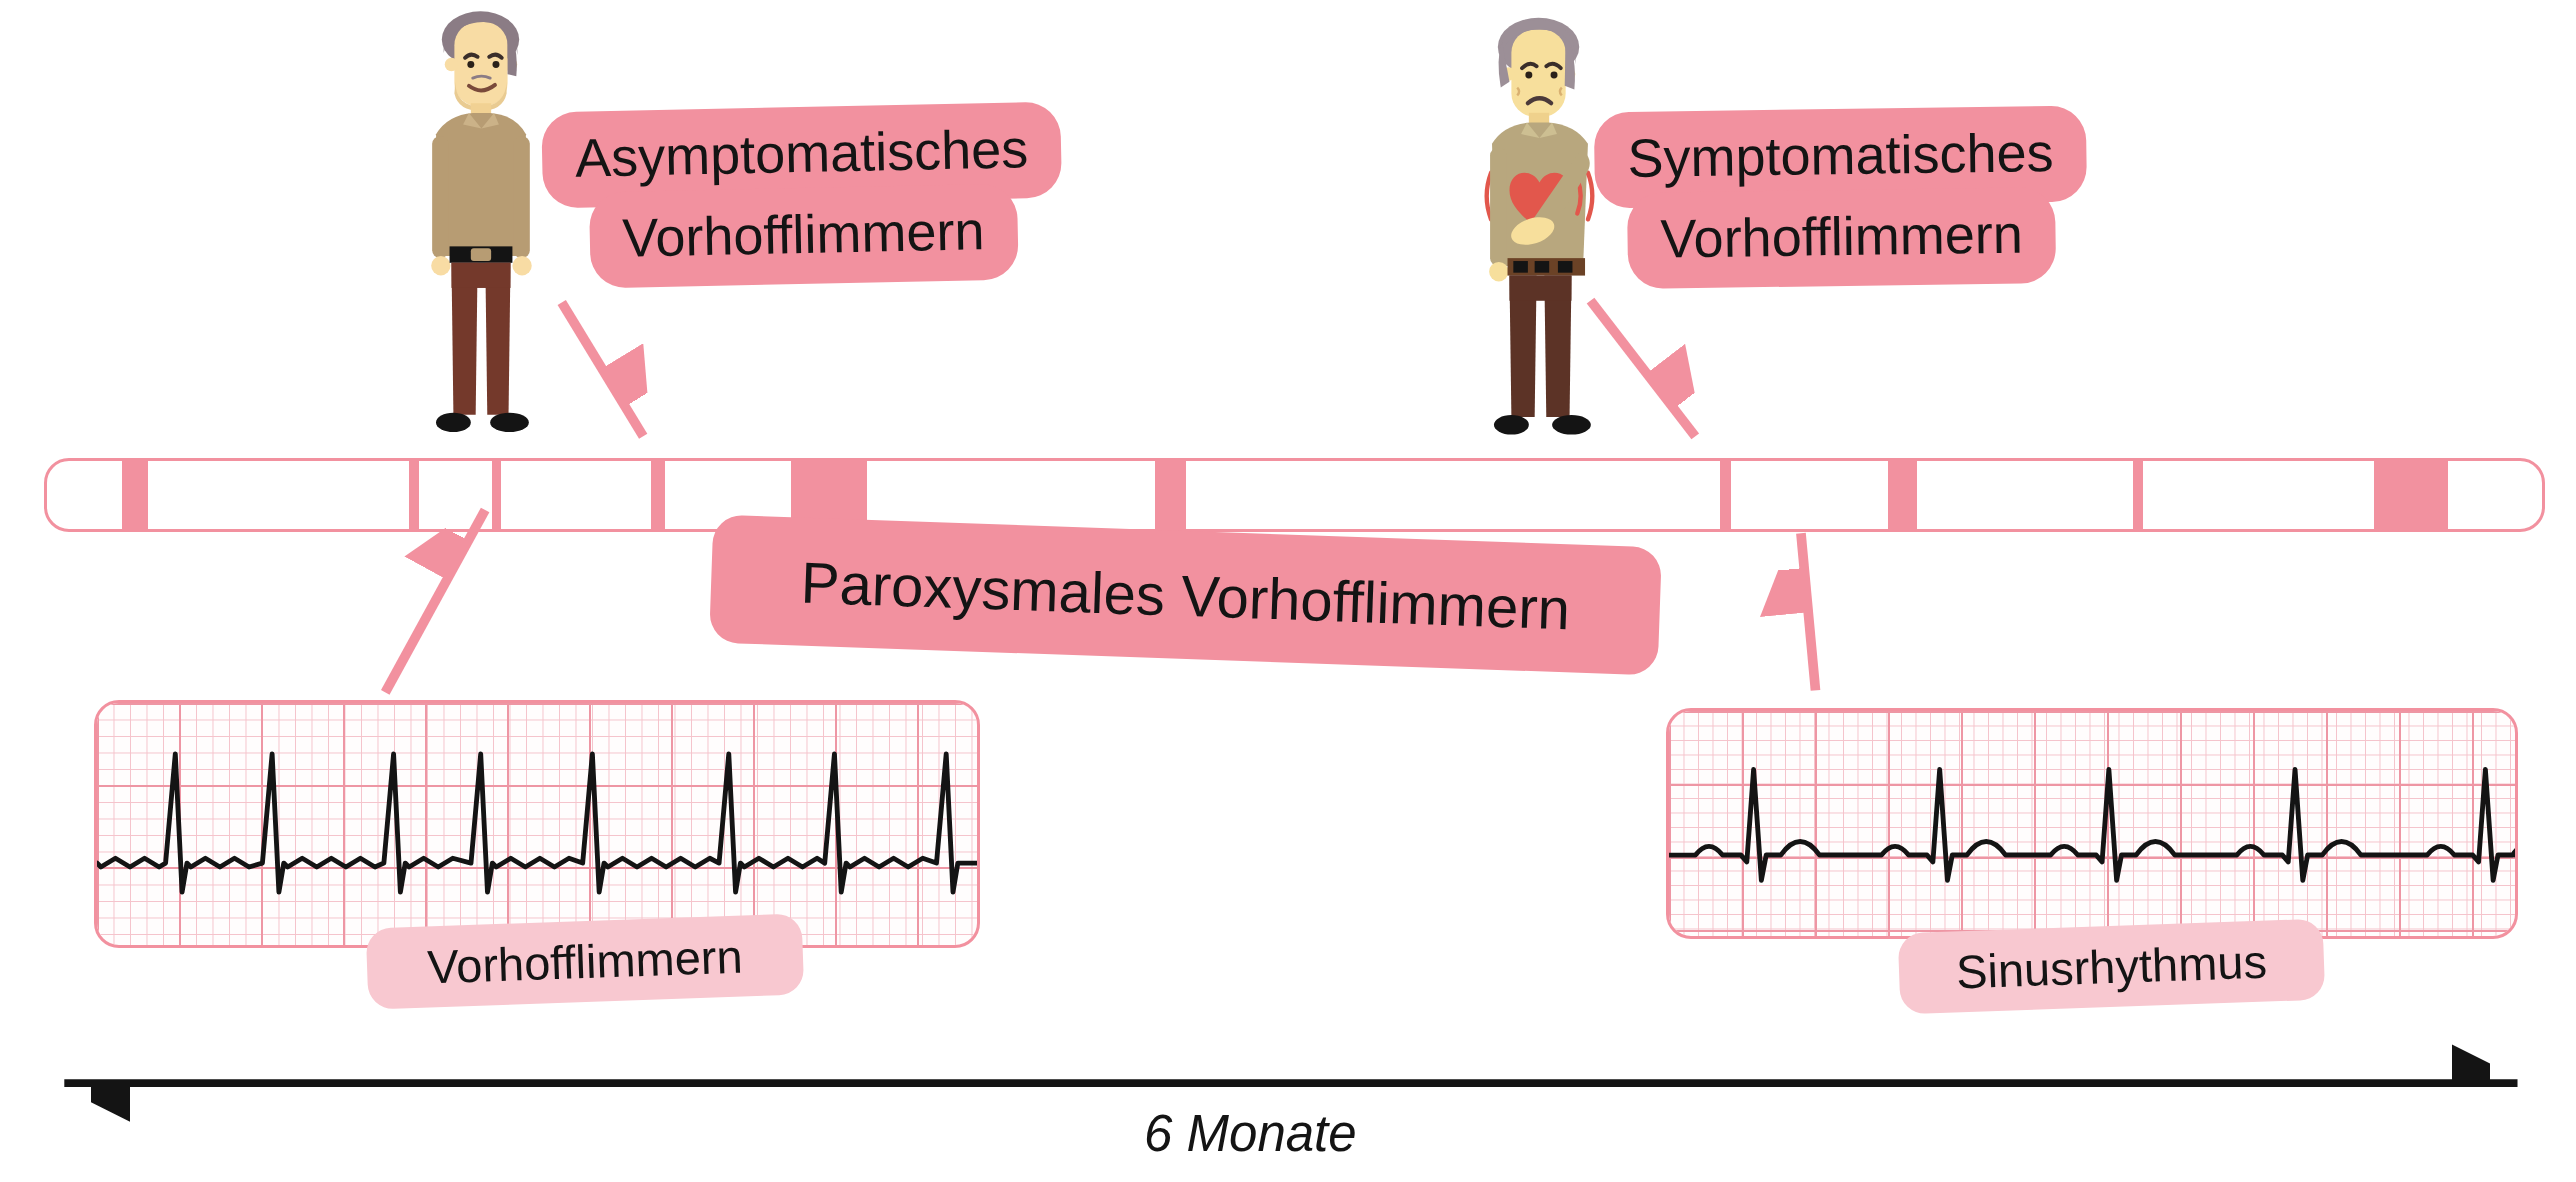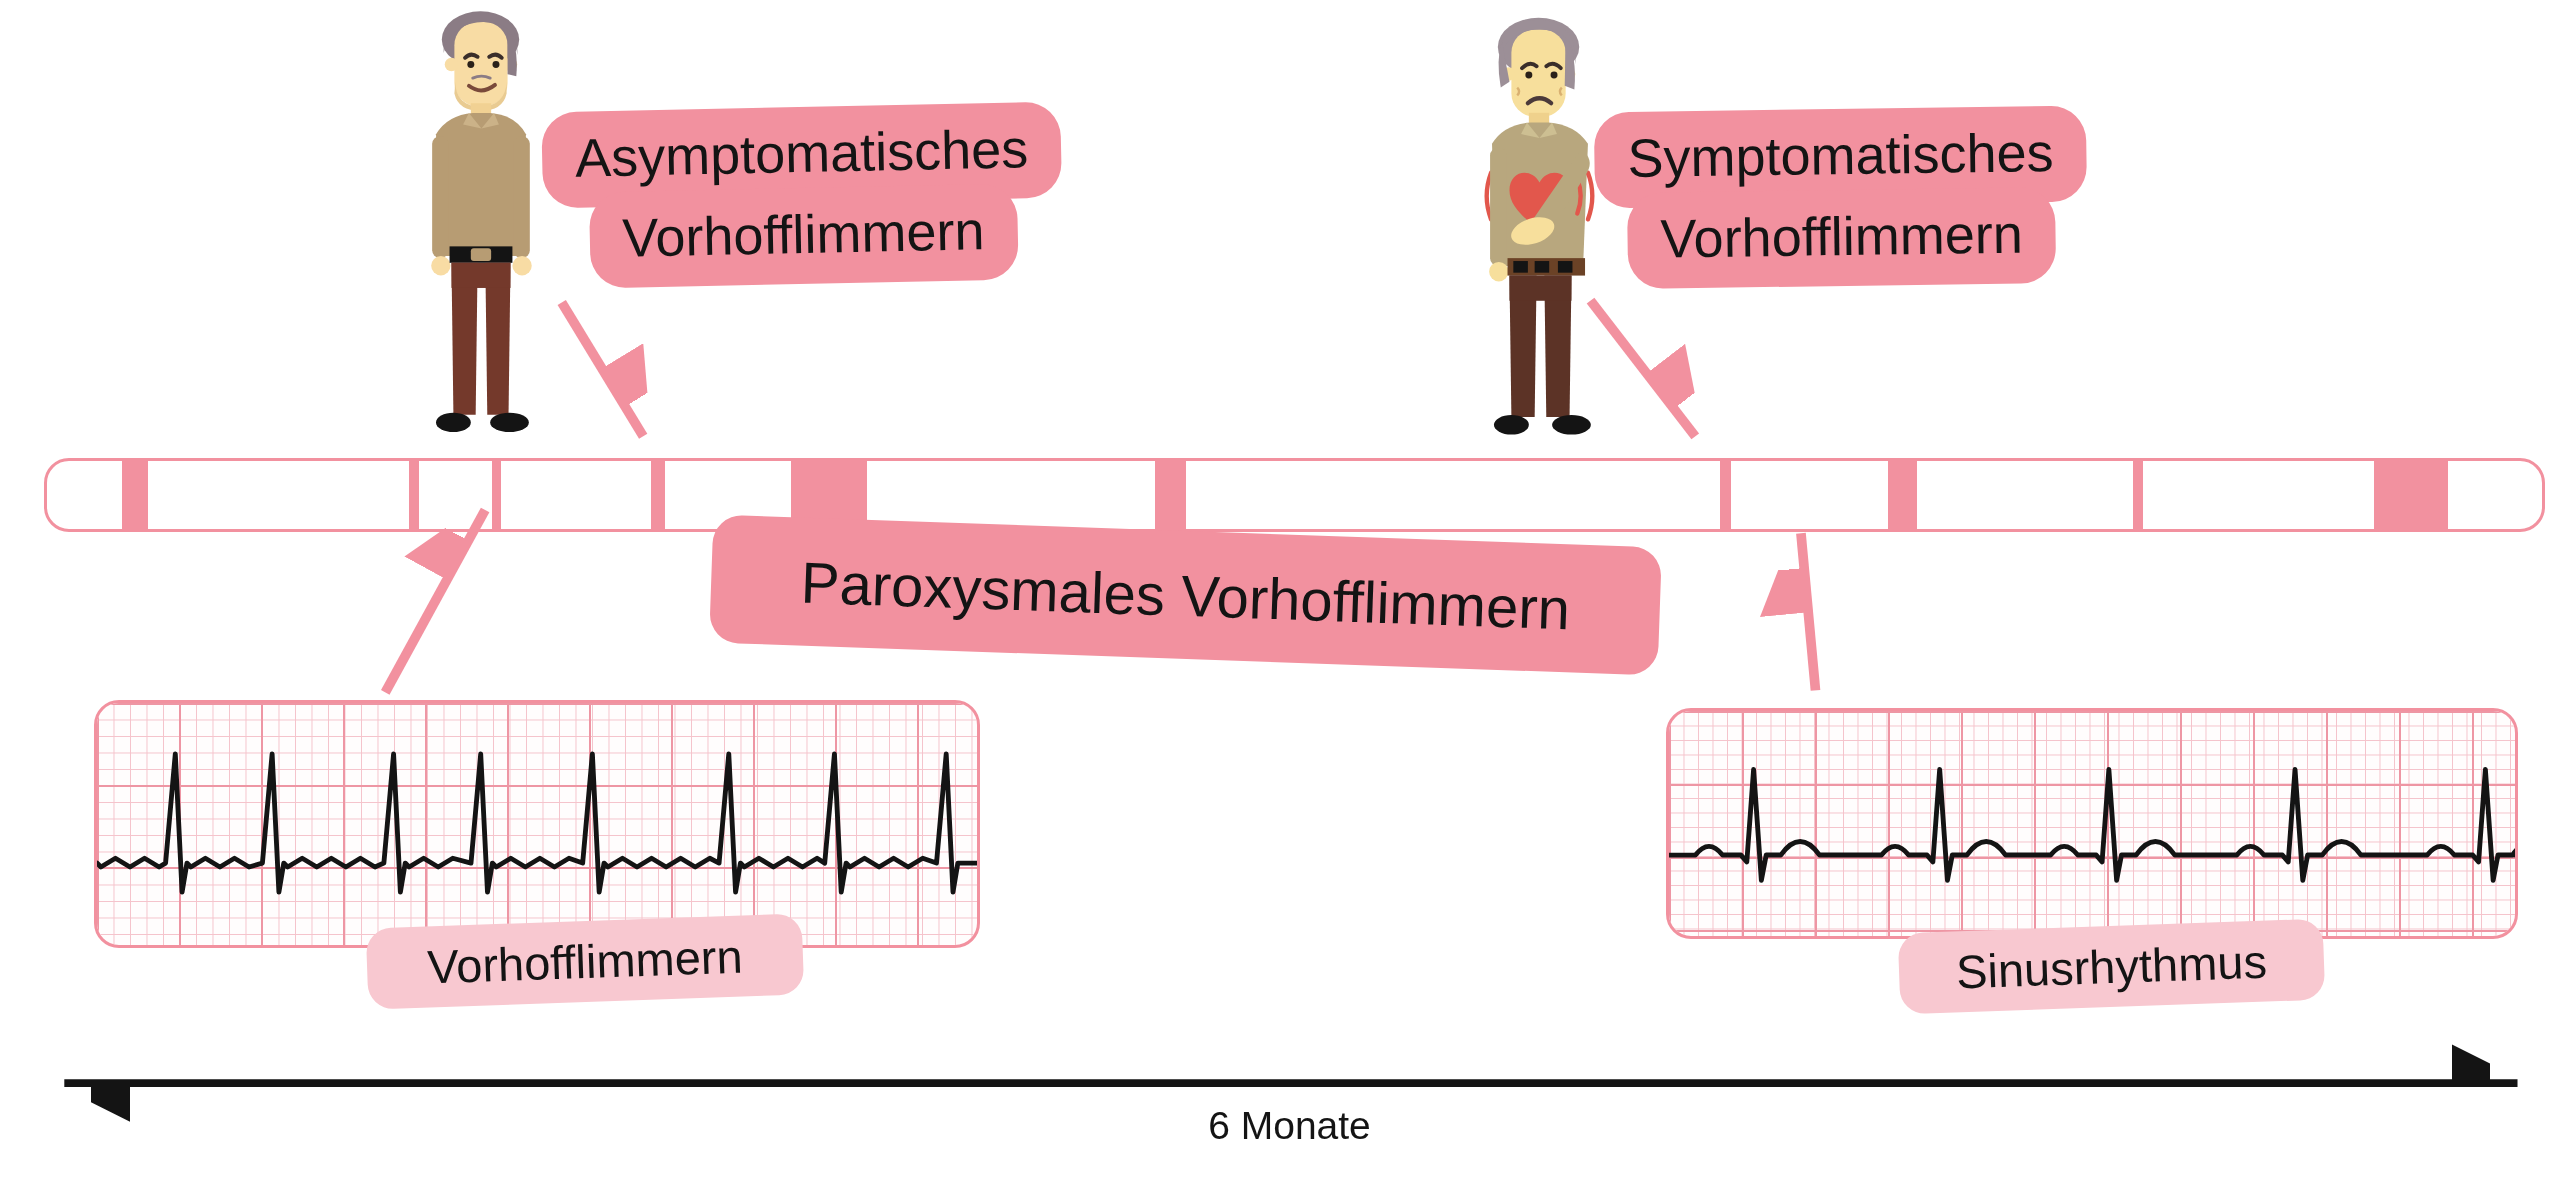--- a/index.html
+++ b/index.html
@@ -50,22 +50,22 @@
 
   
   .figure{position:absolute;z-index:3;}
   #fig-asym{left:407px;top:5.8px;width:147px;height:444px;}
   #fig-sym{left:1453px;top:11.6px;width:173px;height:438px;}
 
   
   #arrows{position:absolute;left:0;top:0;width:2576px;height:1182px;z-index:6;pointer-events:none;}
 
   
-  #duration-label{position:absolute;left:1144px;top:1104px;width:291px;text-align:center;
-                  font-size:39px;z-index:3;}
+  #duration-label{position:absolute;left:1144px;top:1104px;width:291px;text-align:left;
+                  font-size:51px;z-index:3;font-style:italic;}
 </style>
 </head>
 <body>
 
 <div class="stage">
 
   <svg id="fig-asym" class="figure" viewBox="0 0 152 458">
     <ellipse cx="76" cy="34" rx="40" ry="29" fill="#8B7C85"></ellipse>
     <rect x="49" y="16" width="55" height="87" rx="24" fill="#F8DCA4"></rect>
     <circle cx="46" cy="60" r="7" fill="#F8DCA4"></circle>

